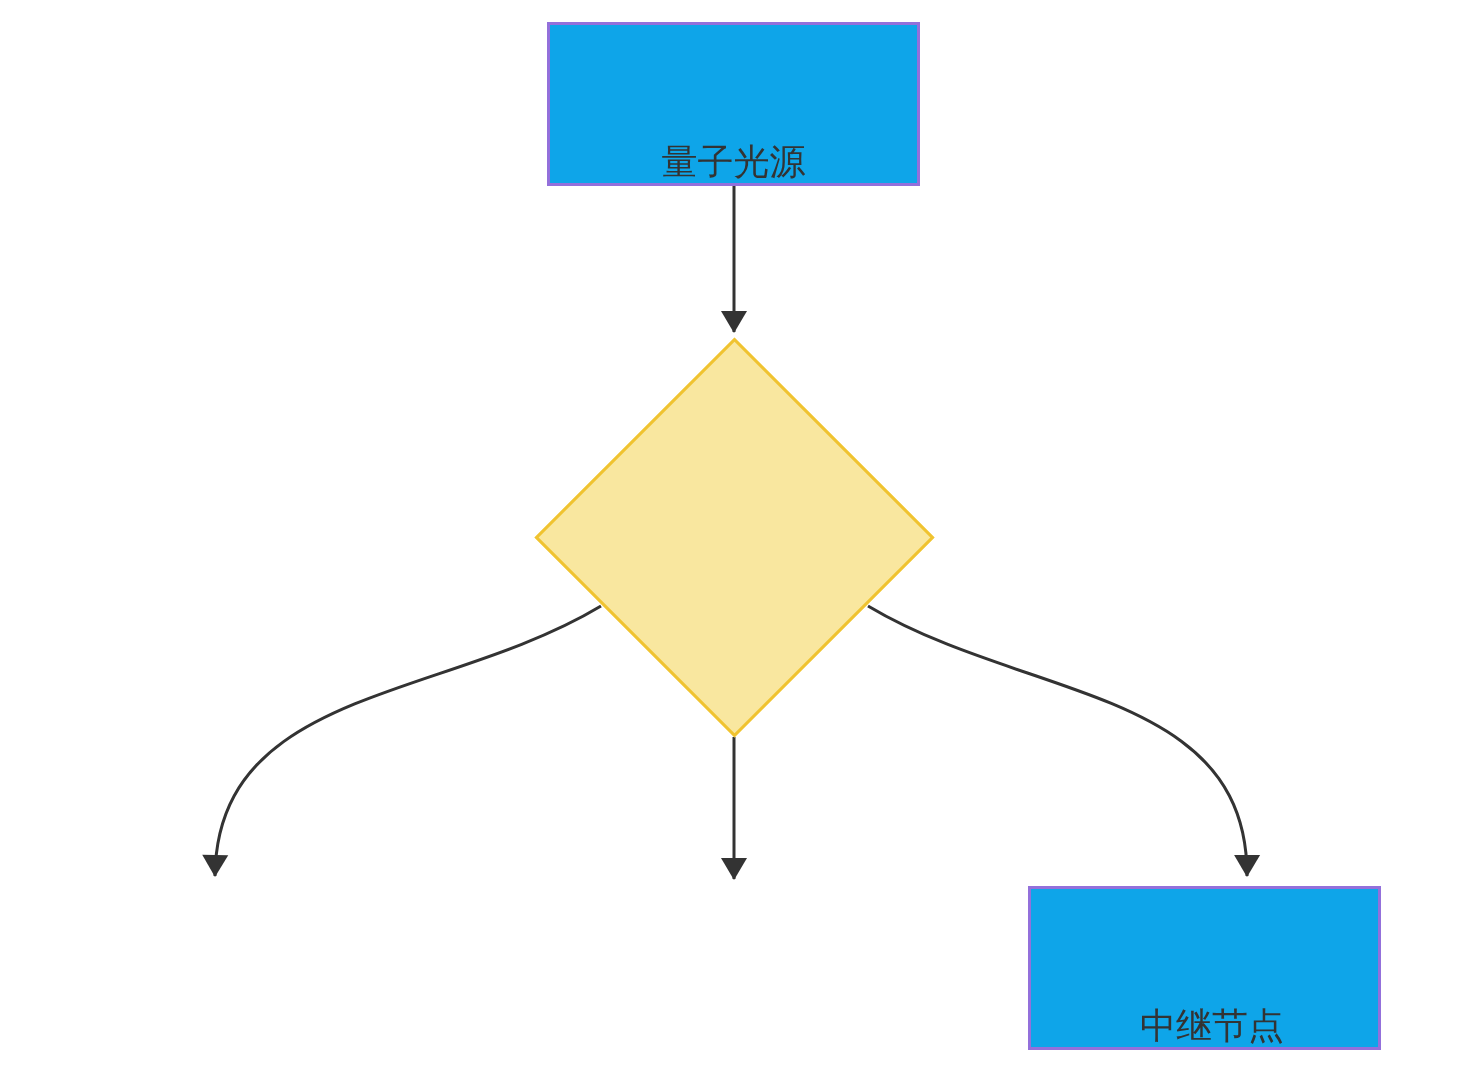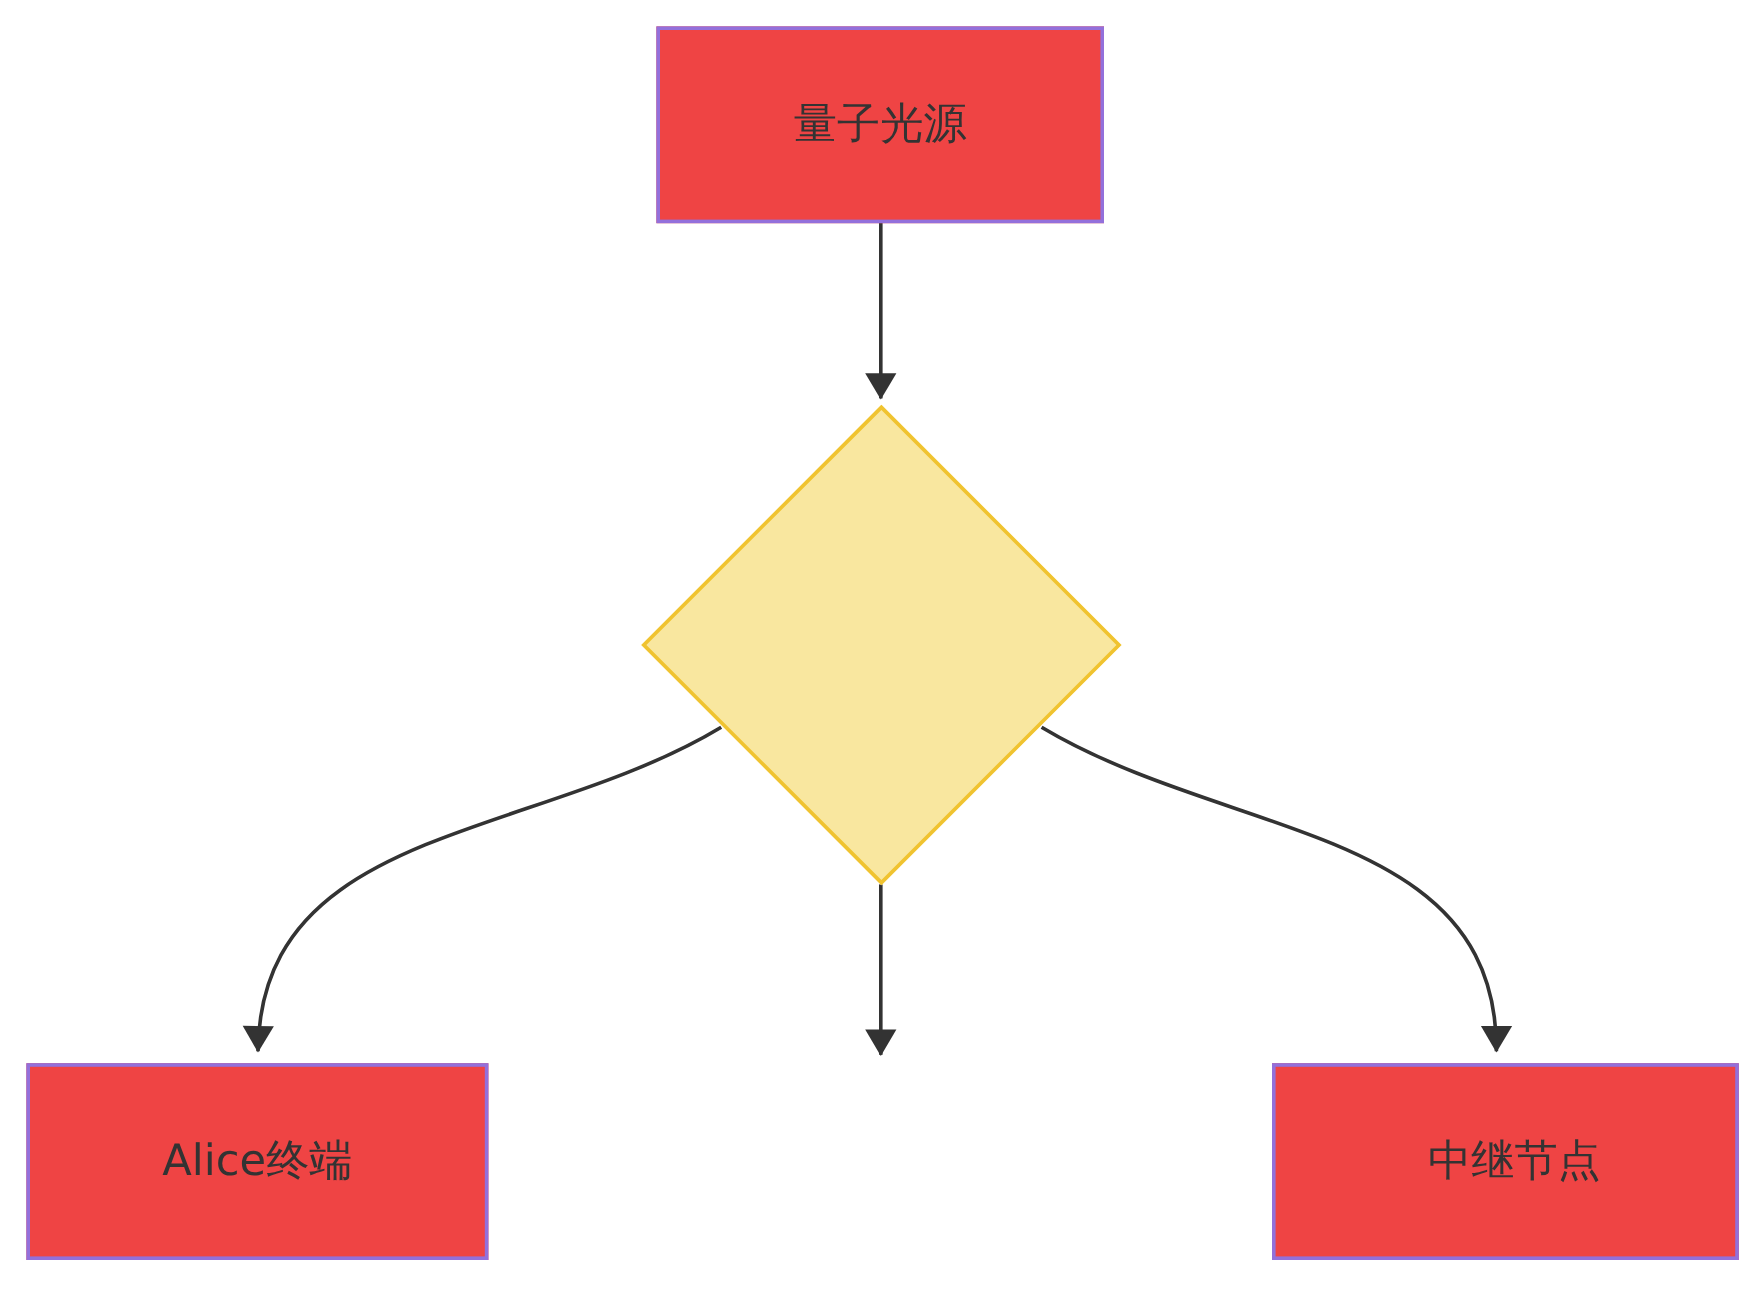--- a/index.html
+++ b/index.html
@@ -24,24 +24,24 @@
     pointer-events: none;
   }
   .edge-path {
     fill: none;
     stroke: #333333;
     stroke-width: 3;
   }
   .node-rect {
     position: absolute;
     box-sizing: border-box;
-    background: #ef4444;
+    background: #0ea5e9;
     border: 3px solid #9370DB;
     display: flex;
-    align-items: center;
+    align-items: flex-end;
     justify-content: center;
   }
   .node-label {
     color: #333333;
     font-size: 36px;
     line-height: 1.2;
     text-align: center;
     white-space: nowrap;
   }
   .diamond-shape {
@@ -62,21 +62,21 @@
     width: 400px;
     height: 44px;
     display: flex;
     align-items: center;
     justify-content: center;
   }
   
   .node-source { left: 547px; top: 22px;  width: 373px; height: 164px; }
   .node-alice  { left: 22px;  top: 886px; width: 385px; height: 164px; }
   .node-bob    { left: 555px; top: 886px; width: 360px; height: 164px; }
-  .node-relay  { left: 1060px; top: 886px; width: 389px; height: 164px; padding-left: 15px; }
+  .node-relay  { left: 1028px; top: 886px; width: 353px; height: 164px; padding-left: 15px; }
 </style>
 </head>
 <body>
 
 <div class="canvas">
 
   <svg class="edge-layer" viewBox="0 0 1457 1074" xmlns="http://www.w3.org/2000/svg">
     <defs>
       <marker id="arrowhead" markerWidth="24" markerHeight="28" refX="22" refY="14" orient="auto" markerUnits="userSpaceOnUse">
         <path d="M1,1 L23,14 L1,27 Z" fill="#333333"></path>
@@ -87,22 +87,19 @@
     <path class="edge-path" d="M601,606 C445,700 217,688 215,876" marker-end="url(#arrowhead)"></path>
     <path class="edge-path" d="M868,606 C1025,700 1248,688 1247,876" marker-end="url(#arrowhead)"></path>
   </svg>
 
   <div class="node-rect node-source">
     <span class="node-label">量子光源</span>
   </div>
 
   <div class="diamond-shape"></div>
 
-  <div class="node-rect node-alice">
-    <span class="node-label">Alice终端</span>
-  </div>
 
 
   <div class="node-rect node-relay">
     <span class="node-label">中继节点</span>
   </div>
 
 </div>
 
 </body></html>

